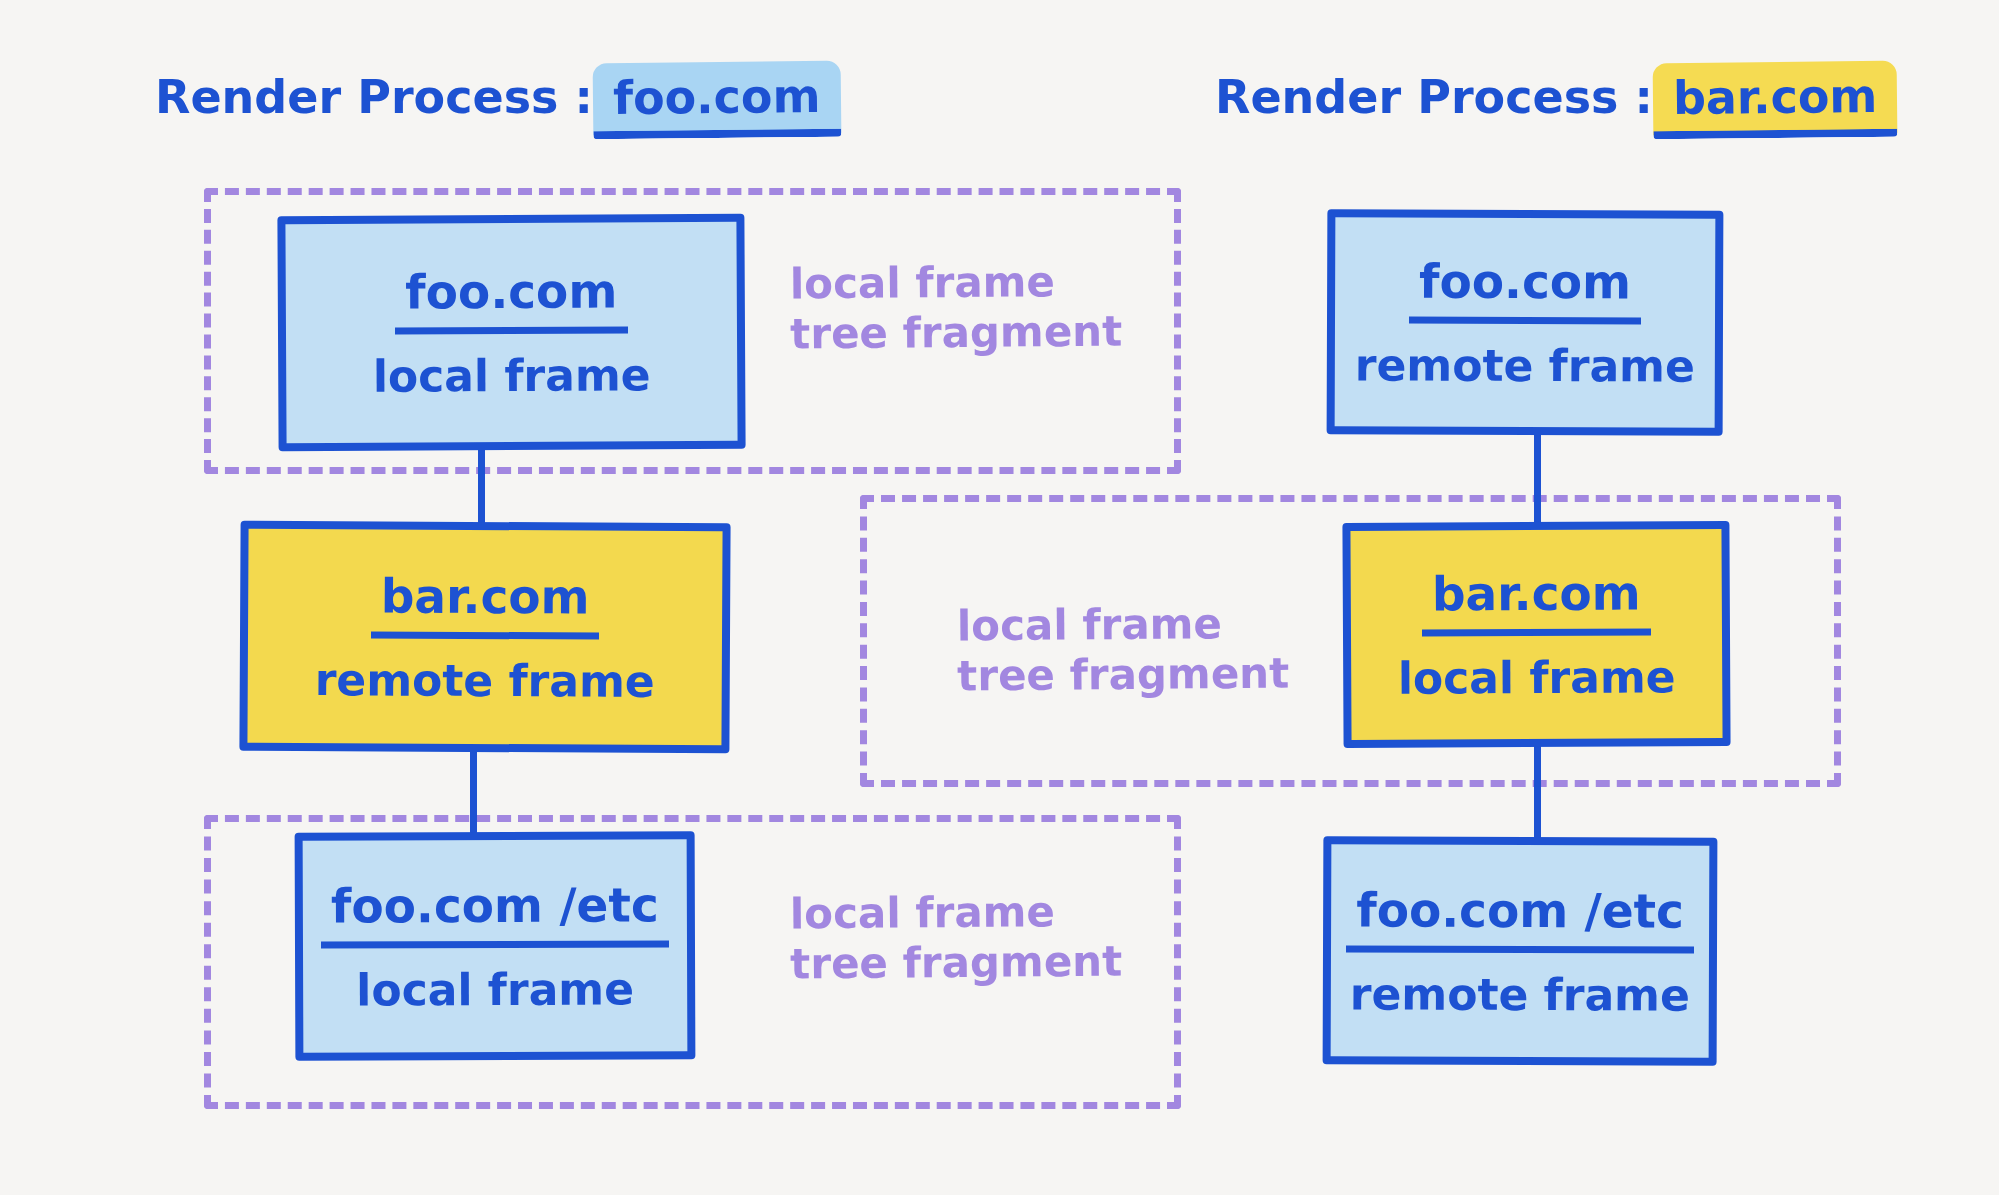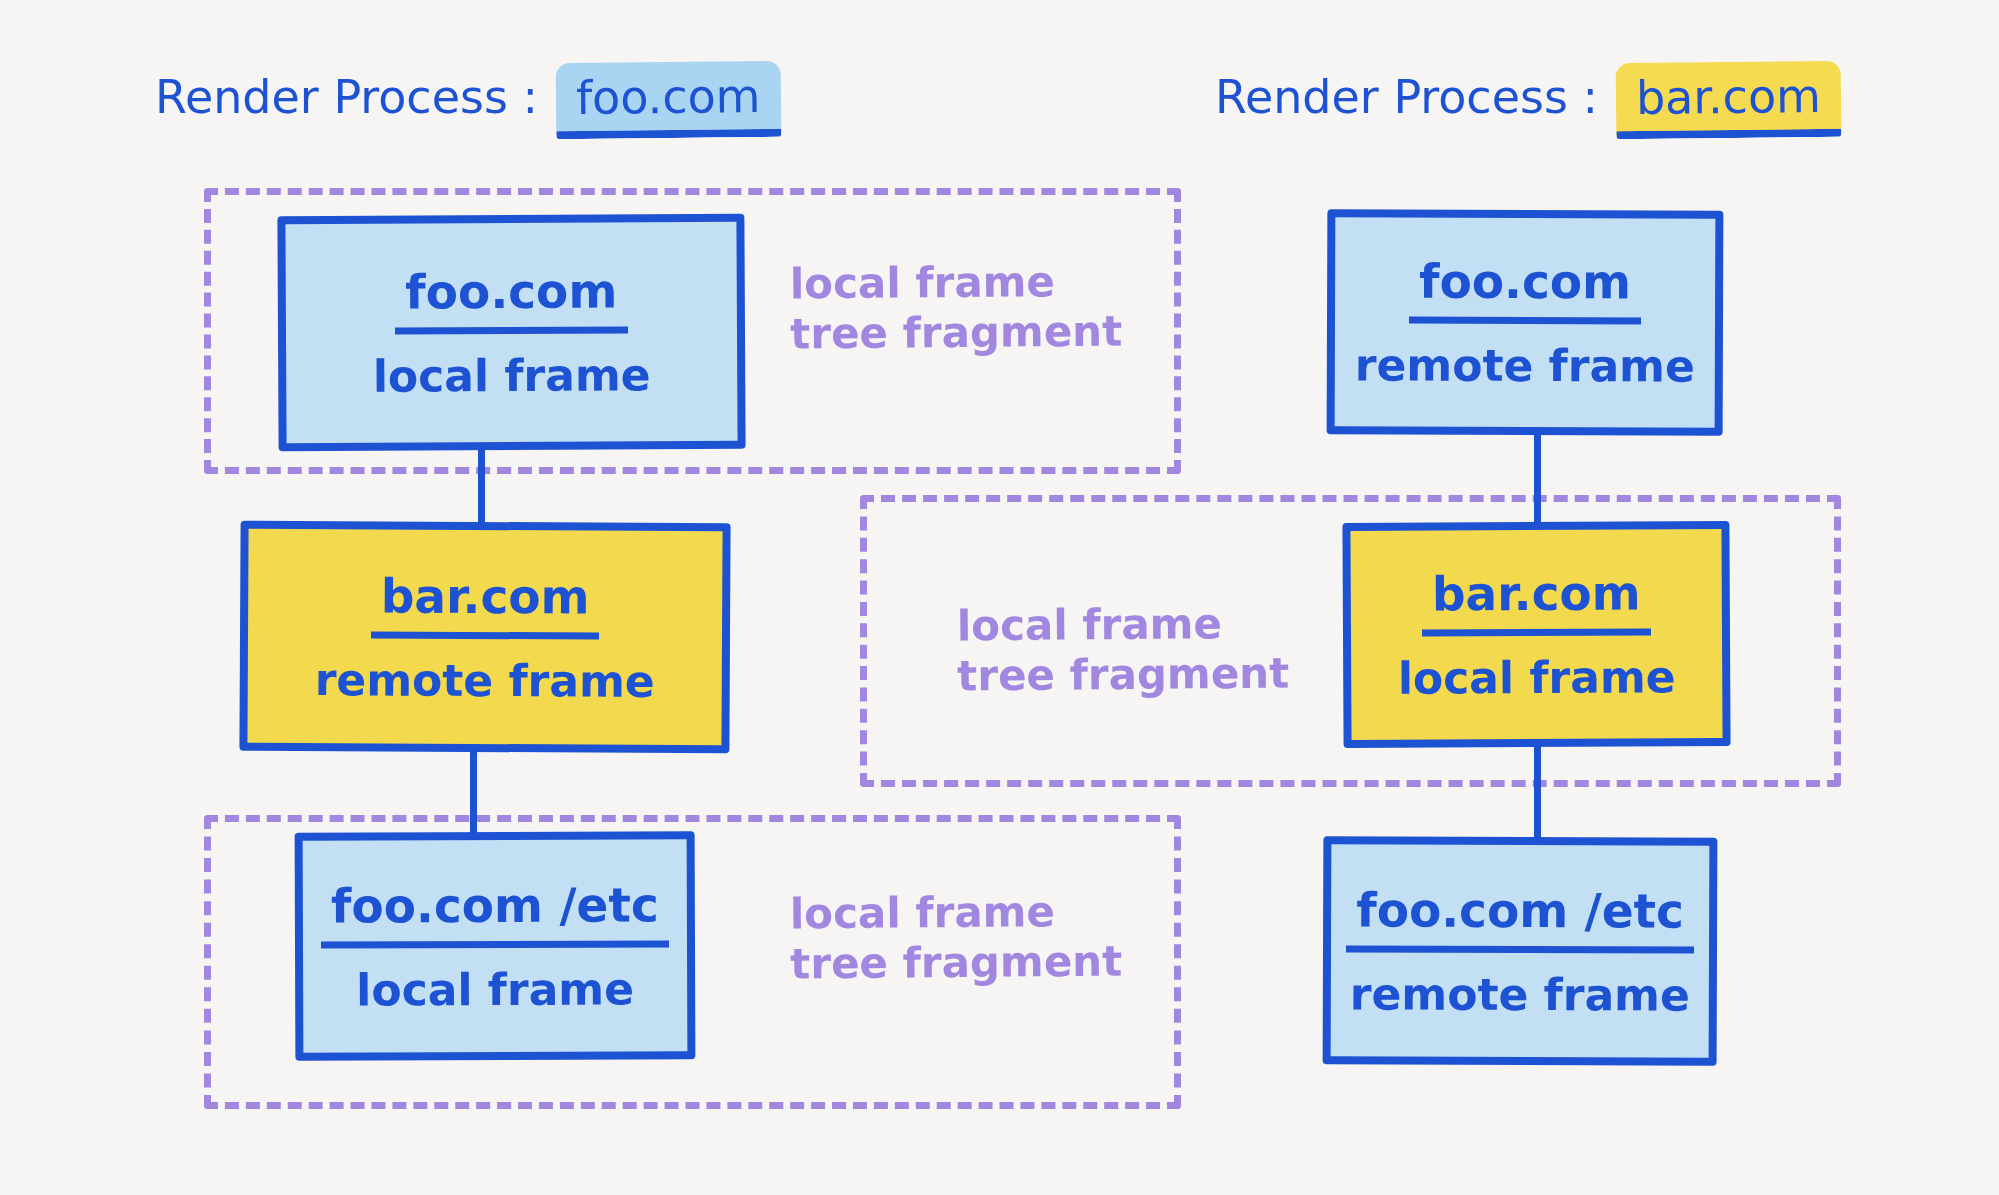--- a/index.html
+++ b/index.html
@@ -13,24 +13,23 @@
     width: 1999px;
     height: 1195px;
     background: #f6f5f3;
     overflow: hidden;
   }
   
   .proc-title {
     position: absolute;
     display: flex;
     align-items: baseline;
-    gap: 18px;
     color: #1d52d2;
     font-size: 46px;
-    font-weight: normal;
+    font-weight: bold;
     white-space: nowrap;
   }
   .proc-title .chip {
     display: inline-block;
     padding: 8px 20px 6px 20px;
     border-bottom: 8px solid #1d52d2;
     border-radius: 14px 14px 4px 4px;
     transform: rotate(-0.6deg);
   }
   .chip.blue-hl   { background: #a9d5f3; }

